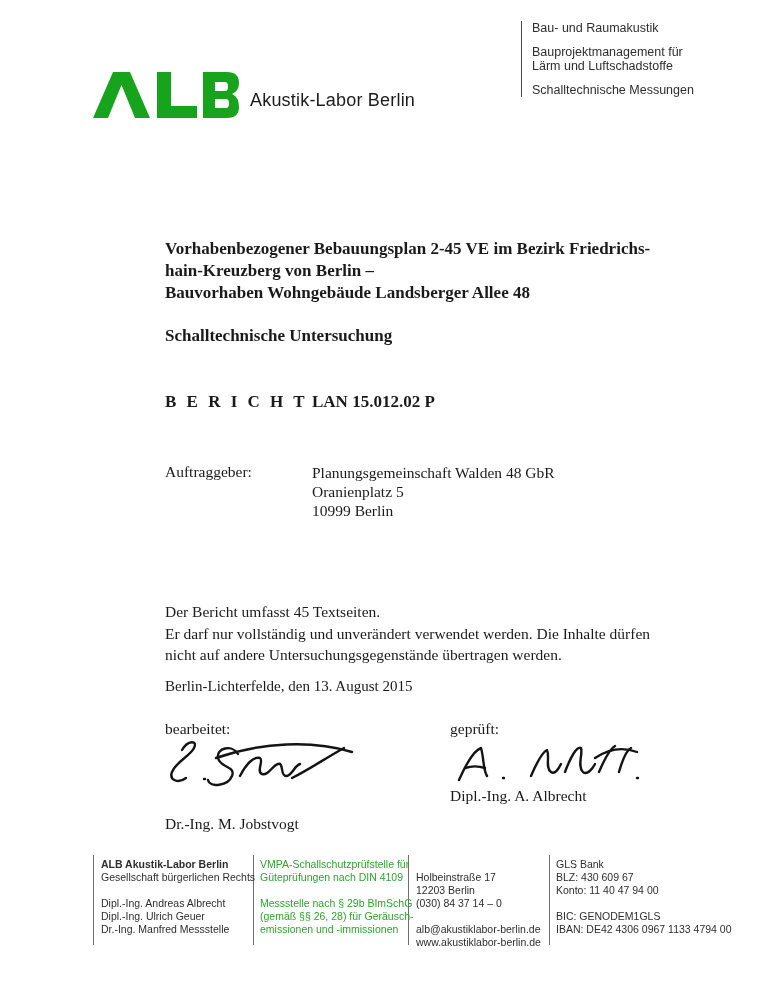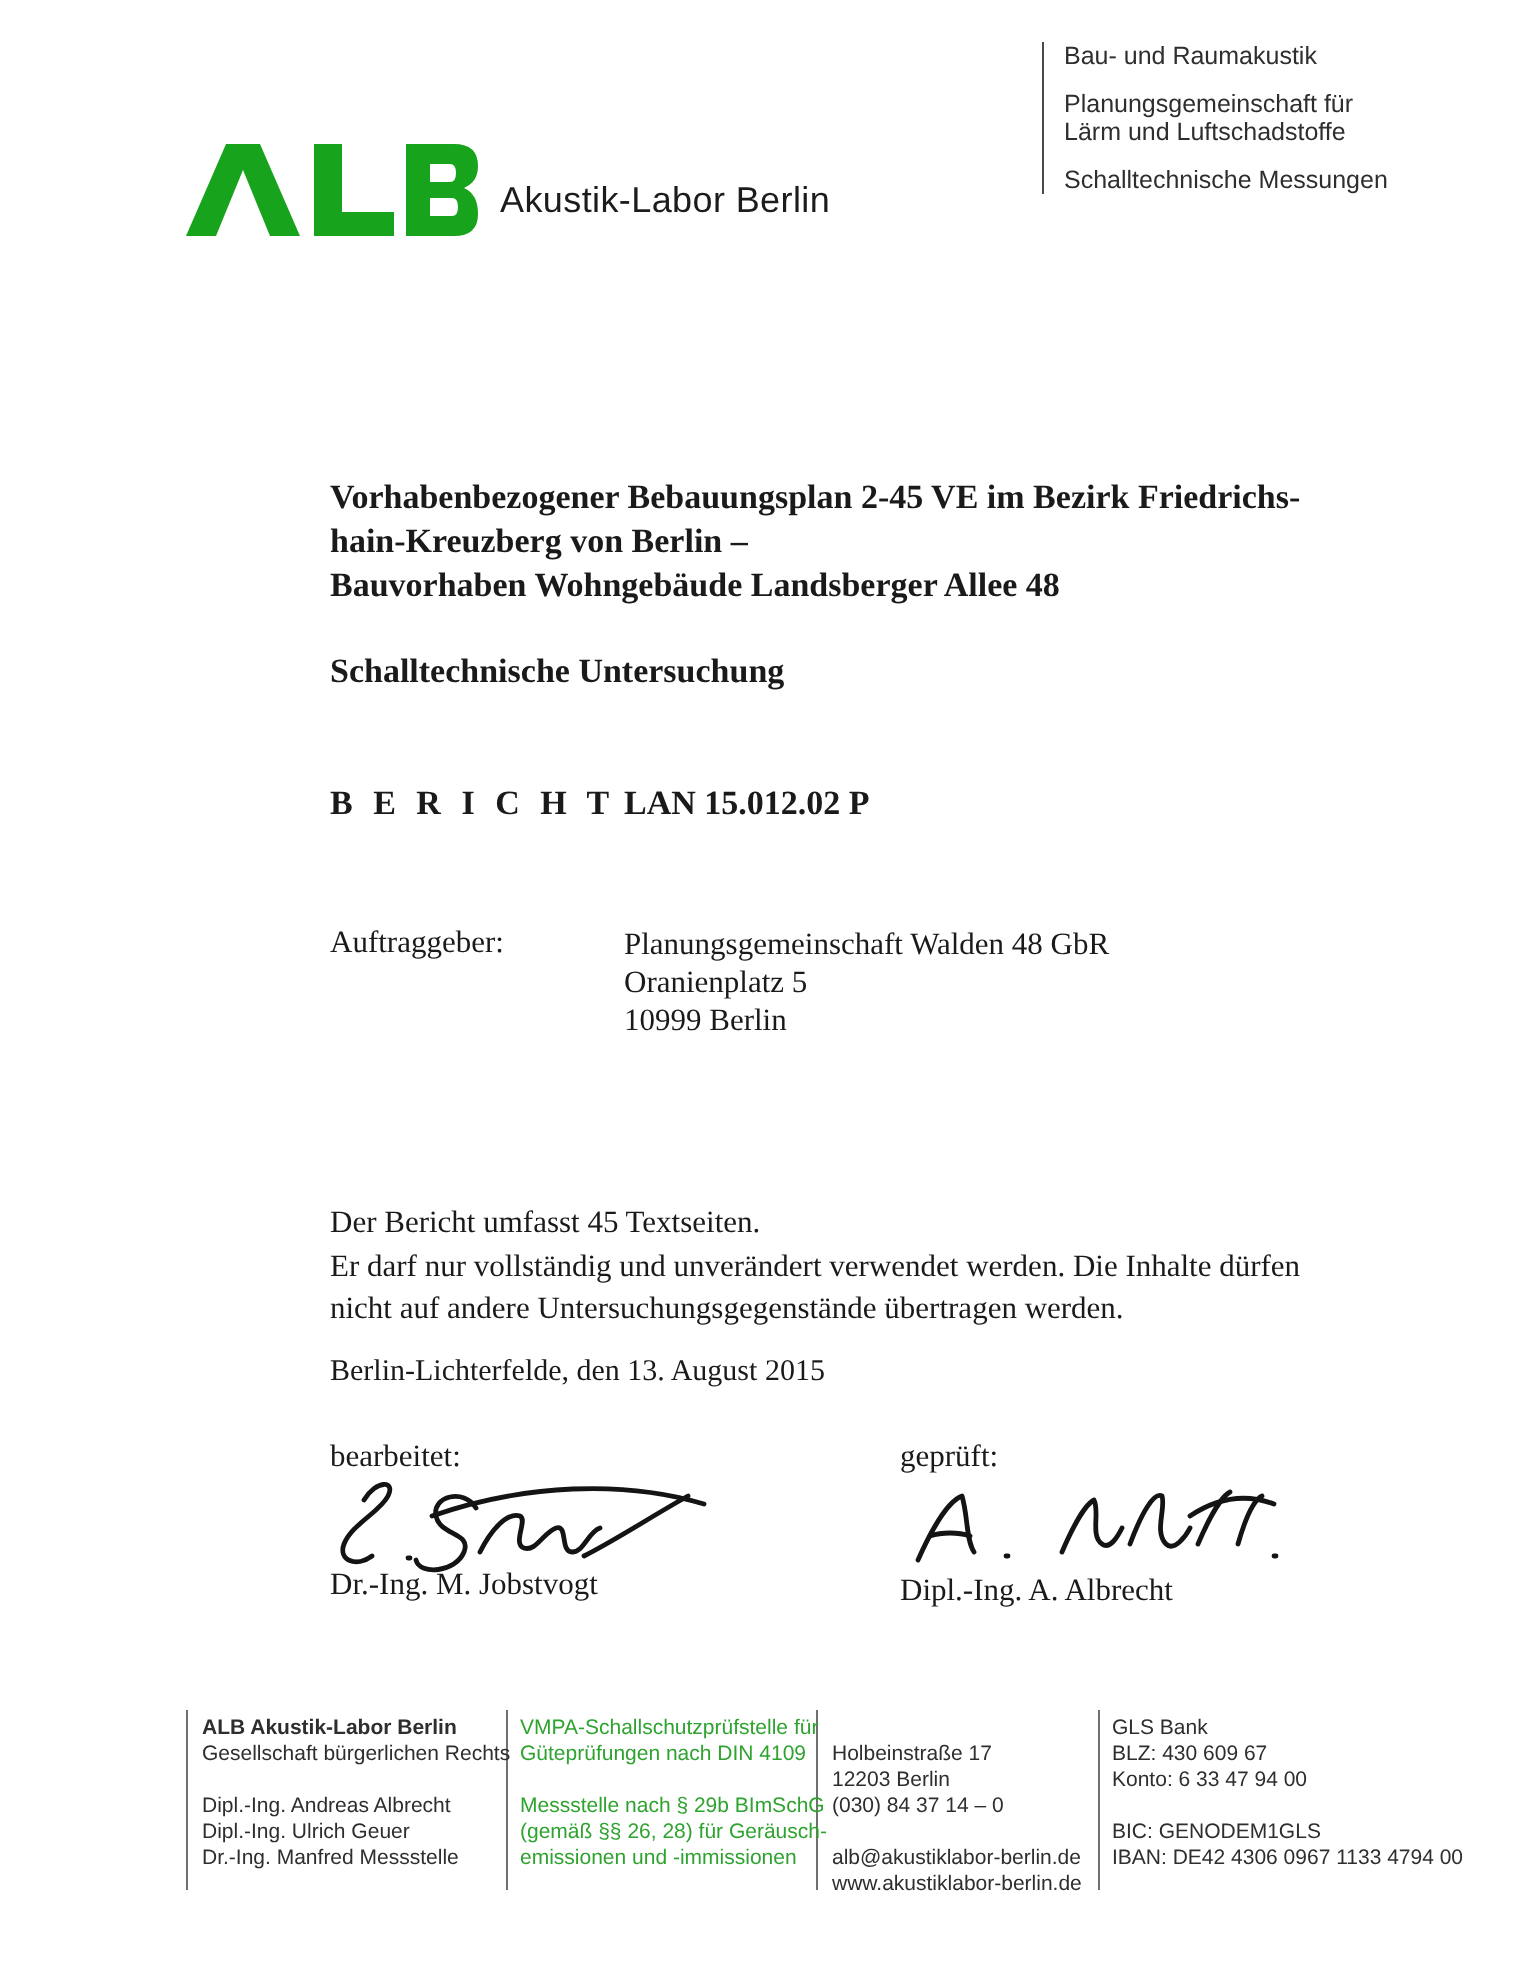--- a/index.html
+++ b/index.html
@@ -33,21 +33,21 @@
 
   .notes { left:165px; top:601px; }
   .notes div { font-size:15.5px; line-height:21.5px; white-space:nowrap; }
 
   .date-line { left:165px; top:678px; font-size:15px; white-space:nowrap; }
 
   .sig-label-left  { left:165px; top:720px; font-size:15.5px; }
   .sig-label-right { left:450px; top:720px; font-size:15.5px; }
   .sig-svg-left  { left:152px; top:732px; }
   .sig-svg-right { left:447px; top:738px; }
-  .sig-name-left  { left:165px; top:784px; font-size:15.5px; white-space:nowrap; }
+  .sig-name-left  { left:165px; top:815px; font-size:15.5px; white-space:nowrap; }
   .sig-name-right { left:450px; top:787px; font-size:15.5px; white-space:nowrap; }
 
   
   .f-rule { position:absolute; top:855px; width:1px; height:90px; background:#6f6f6f; }
   .f-col { position:absolute; top:858px; font-size:10.5px; line-height:13px; color:#2e2e2e; }
   .f-col div { white-space:nowrap; }
   .f-col .f-group + .f-group { margin-top:13px; }
   .f-col .bold { font-weight:bold; }
   .f-col.green { color:var(--footer-green); }
   .f-col1 { left:101px; }
@@ -69,21 +69,21 @@
         M122 12 V21 H132 Q135 21 135 16.5 Q135 12 132 12 Z
         M122 29 V38 H133 Q136 38 136 33.5 Q136 29 133 29 Z"></path>
     </g>
   </svg>
 </div>
 
 <div class="abs company-name">Akustik-Labor Berlin</div>
 
 <div class="abs services">
   <div class="svc gap-after">Bau- und Raumakustik</div>
-  <div class="svc">Planungsgemeinschaft für</div>
+  <div class="svc">Bauprojektmanagement für</div>
   <div class="svc gap-after">Lärm und Luftschadstoffe</div>
   <div class="svc">Schalltechnische Messungen</div>
 </div>
 
 <div class="abs title-block serif">
   <div class="title-line">Vorhabenbezogener Bebauungsplan 2-45 VE im Bezirk Friedrichs-</div>
   <div class="title-line">hain-Kreuzberg von Berlin –</div>
   <div class="title-line">Bauvorhaben Wohngebäude Landsberger Allee 48</div>
 </div>
 
@@ -178,19 +178,19 @@
   <div class="f-group">
     <div>alb@akustiklabor-berlin.de</div>
     <div>www.akustiklabor-berlin.de</div>
   </div>
 </div>
 
 <div class="f-col f-col4">
   <div class="f-group">
     <div>GLS Bank</div>
     <div>BLZ: 430 609 67</div>
-    <div>Konto: 6 33 47 94 00</div>
+    <div>Konto: 11 40 47 94 00</div>
   </div>
   <div class="f-group">
     <div>BIC: GENODEM1GLS</div>
     <div>IBAN: DE42 4306 0967 1133 4794 00</div>
   </div>
 </div>
 
 </body></html>

